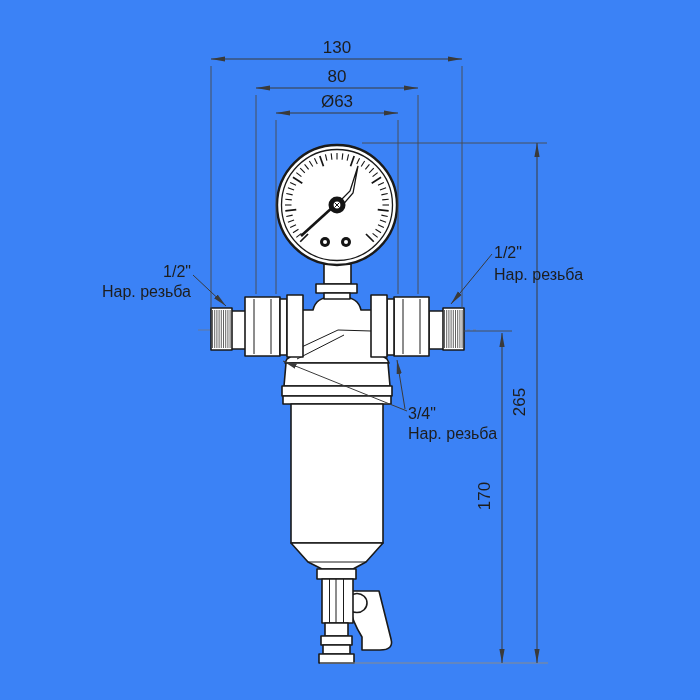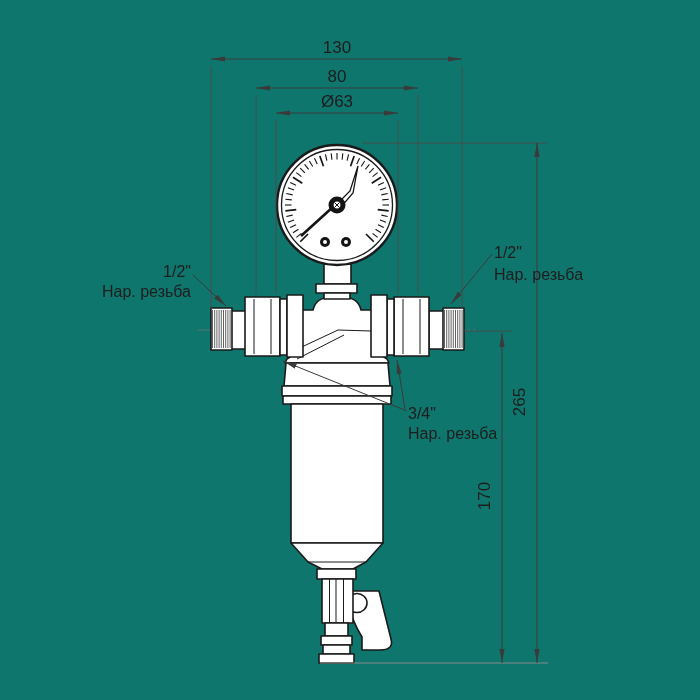--- a/index.html
+++ b/index.html
@@ -1,17 +1,17 @@
 <!DOCTYPE html>
 <html><head>
 <meta charset="utf-8">
 <style>
   html,body{margin:0;padding:0;background:#ffffff;}
   .stage{
-    width:700px;height:700px;position:relative;background:#0f766e;
+    width:700px;height:700px;position:relative;background:#3b82f6;
     font-family:"Liberation Sans",sans-serif;overflow:hidden;
   }
   svg{display:block;}
   .part{fill:#ffffff;stroke:#1a1a1a;stroke-width:1.6;stroke-linejoin:round;}
   .part-thin{fill:none;stroke:#1a1a1a;stroke-width:1;}
   .dim{stroke:#3a3a3a;stroke-width:1;fill:none;}
   .ext{stroke:#4a4a4a;stroke-width:0.9;fill:none;}
   .leader{stroke:#3a3a3a;stroke-width:1;fill:none;}
   .base{stroke:#8a8a8a;stroke-width:1.2;fill:none;}
   .dim-text{font-family:"Liberation Sans",sans-serif;font-size:17px;fill:#1d1d1d;}

